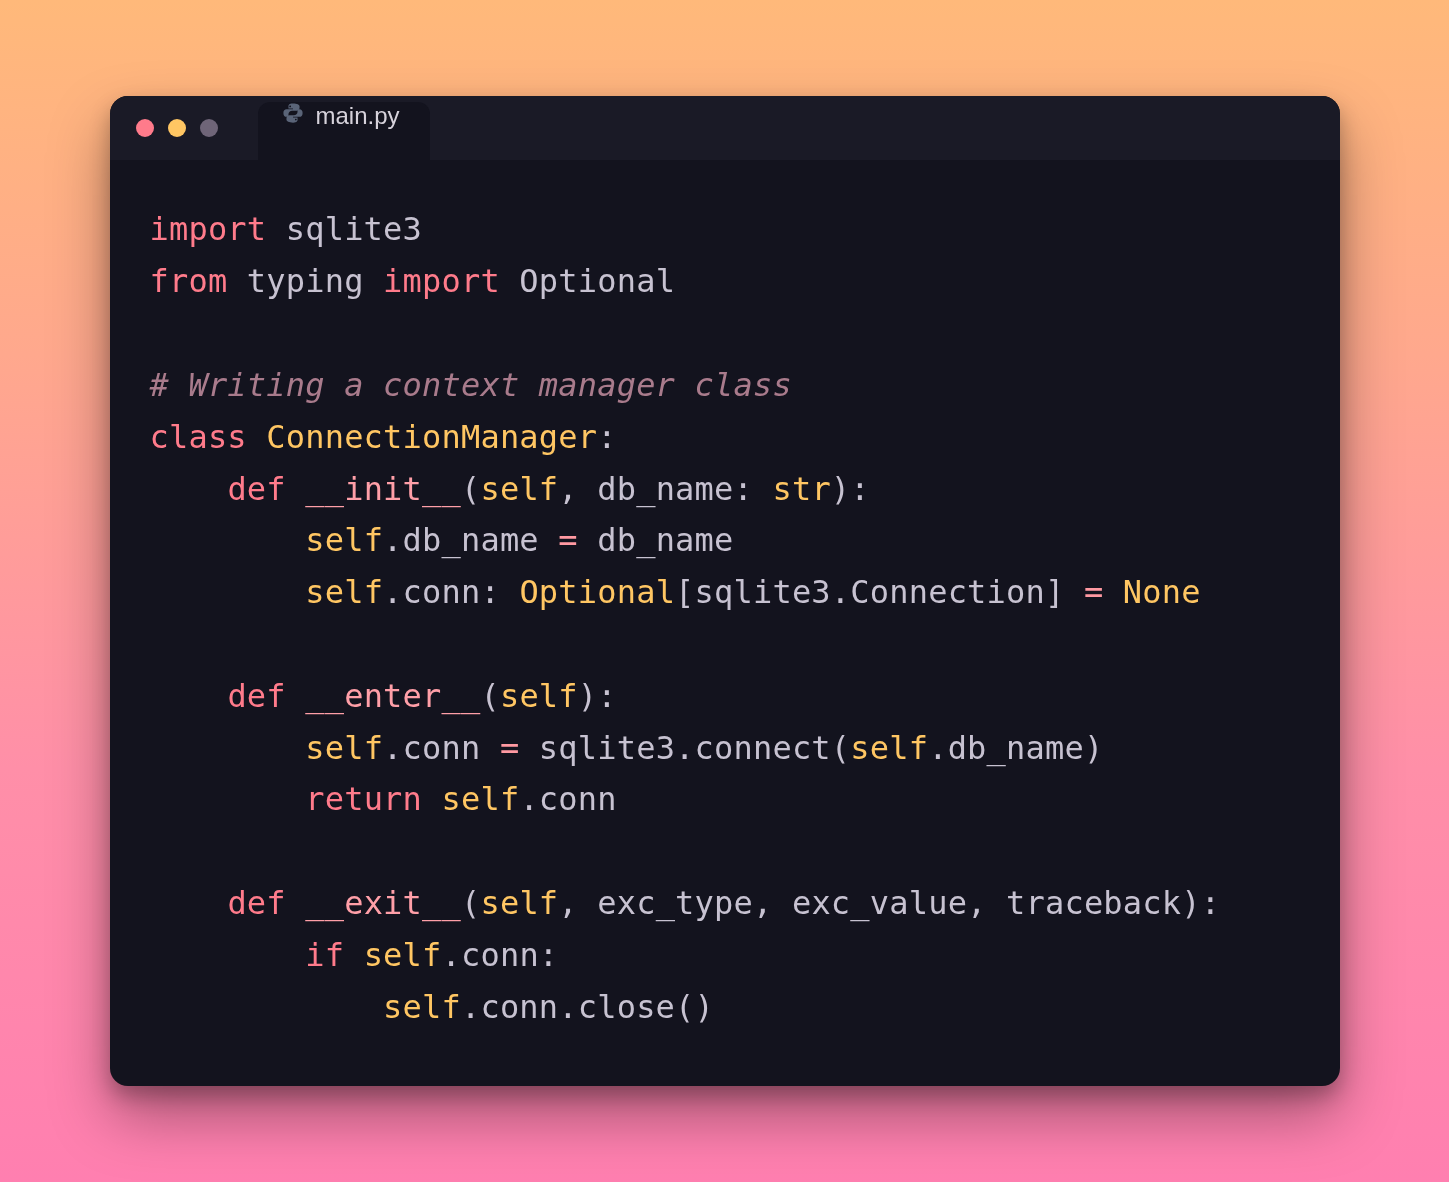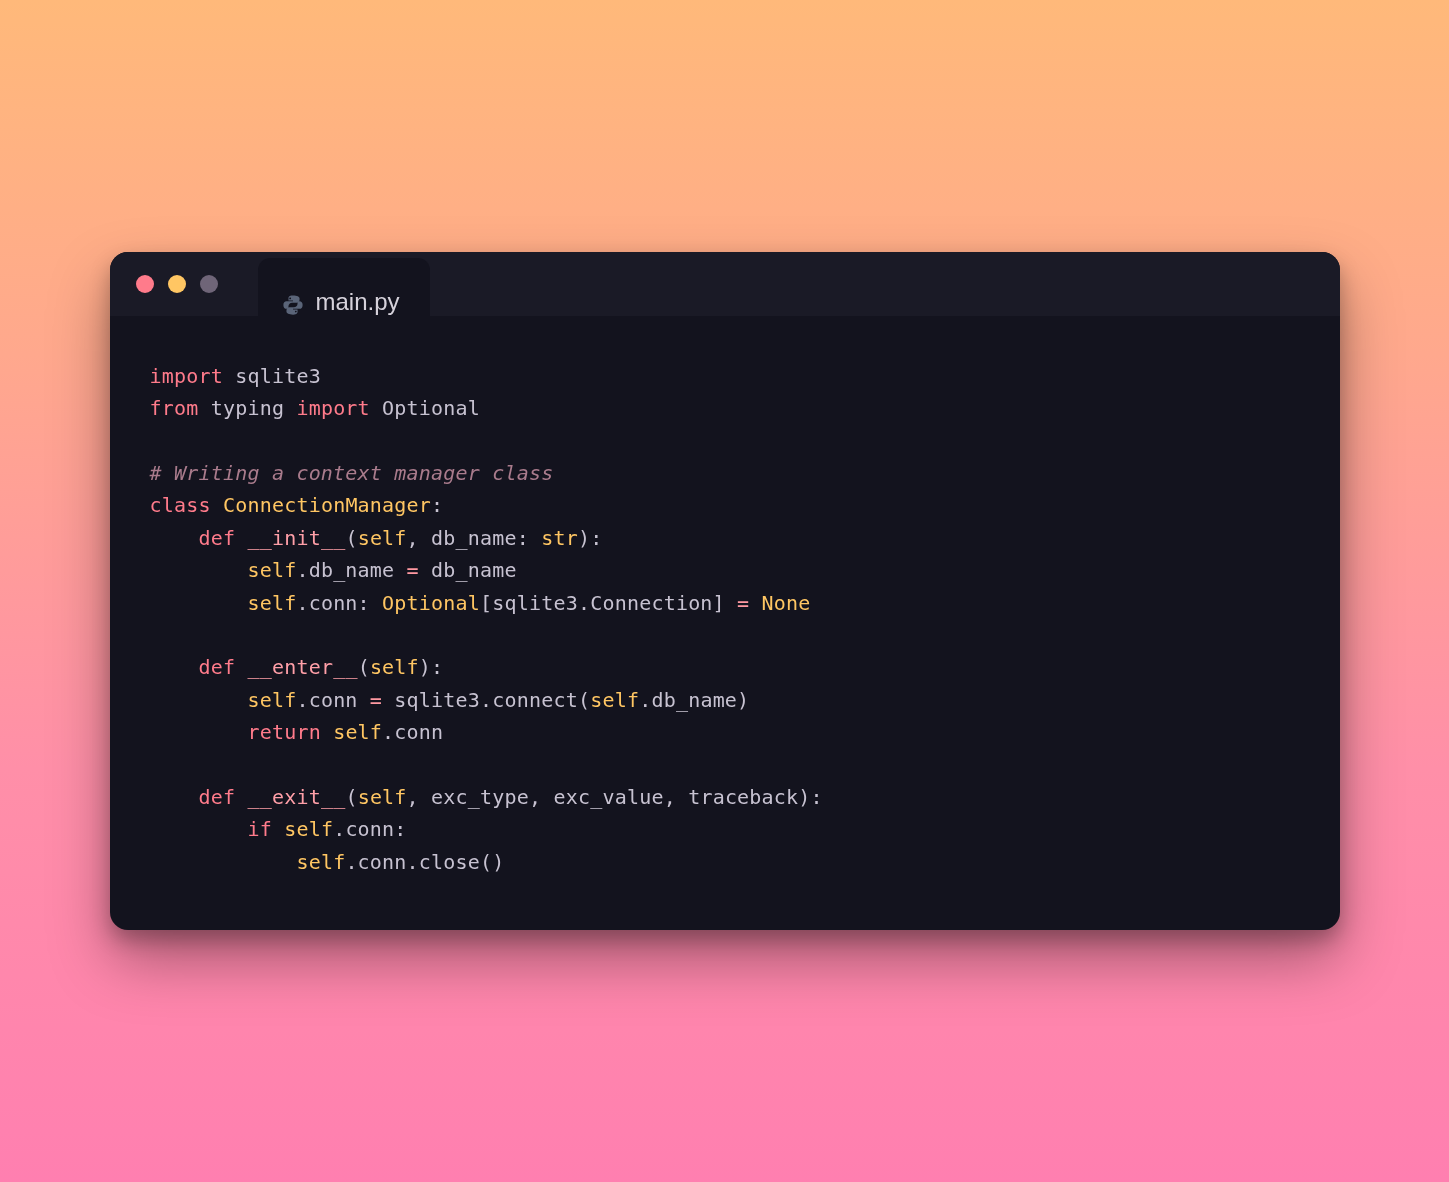--- a/index.html
+++ b/index.html
@@ -36,21 +36,21 @@
     width: 18px;
     height: 18px;
     border-radius: 50%;
   }
   .dot-close  { background: #ff7b8b; }
   .dot-min    { background: #ffc663; }
   .dot-max    { background: #6f6578; }
   .tab {
     background: #13131e;
     display: flex;
-    align-items: flex-end;
+    align-items: flex-start;
     gap: 12px;
     padding: 0 30px 0 24px;
     border-top-left-radius: 12px;
     border-top-right-radius: 12px;
     align-self: flex-end;
     height: 58px;
     margin-top: 6px;
   }
   .tab-icon {
     width: 22px;
@@ -59,21 +59,21 @@
     align-items: center;
     justify-content: center;
   }
   .tab-label {
     color: #d6d2db;
     font-size: 24px;
     font-family: -apple-system, BlinkMacSystemFont, "Segoe UI", sans-serif;
   }
   pre.code {
     padding: 44px 40px 52px 40px;
-    font-size: 20px;
+    font-size: 32px;
     line-height: 1.62;
     color: #c7c2d1;
     white-space: pre;
     font-family: ui-monospace, "SF Mono", Menlo, Consolas, monospace;
     letter-spacing: 0.2px;
   }
   
   .kw   { color: #ff7b8b; }       
   .cmt  { color: #a97b8c; font-style: italic; }
   .cls  { color: #ffc663; }       

